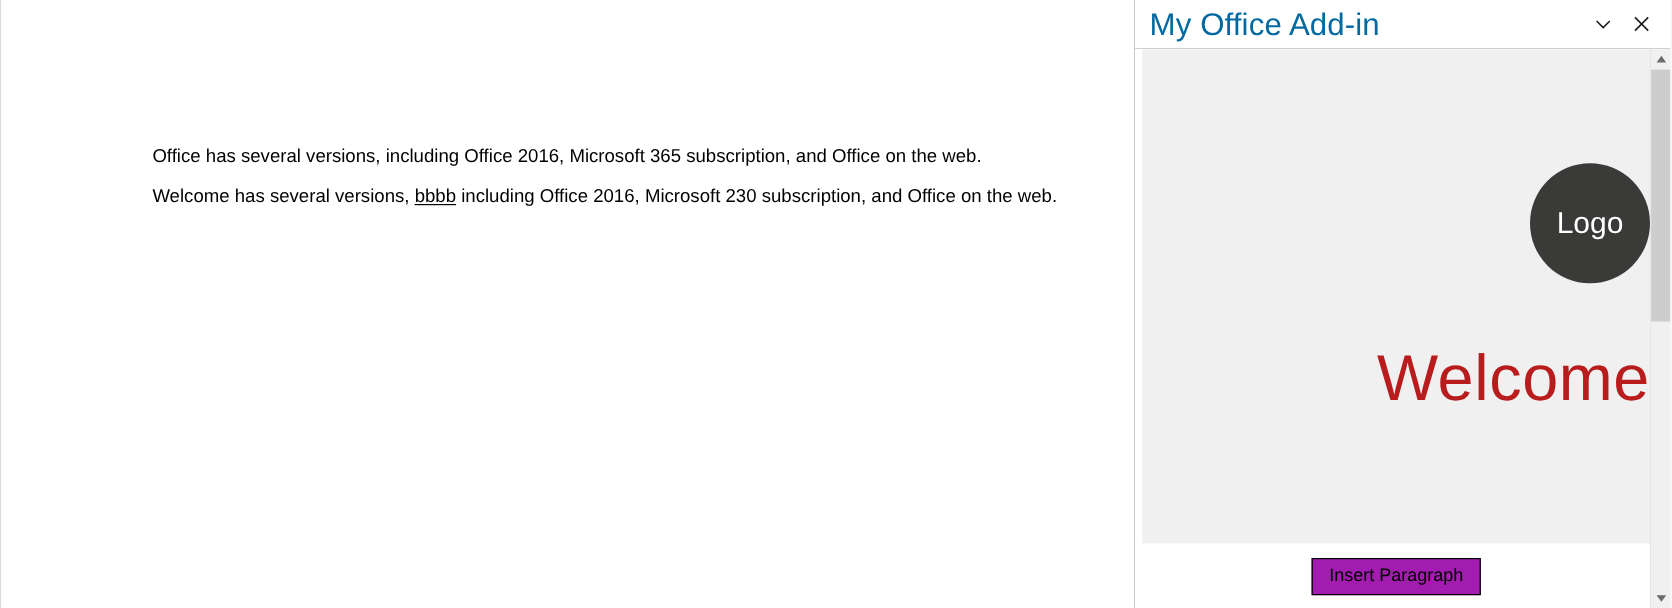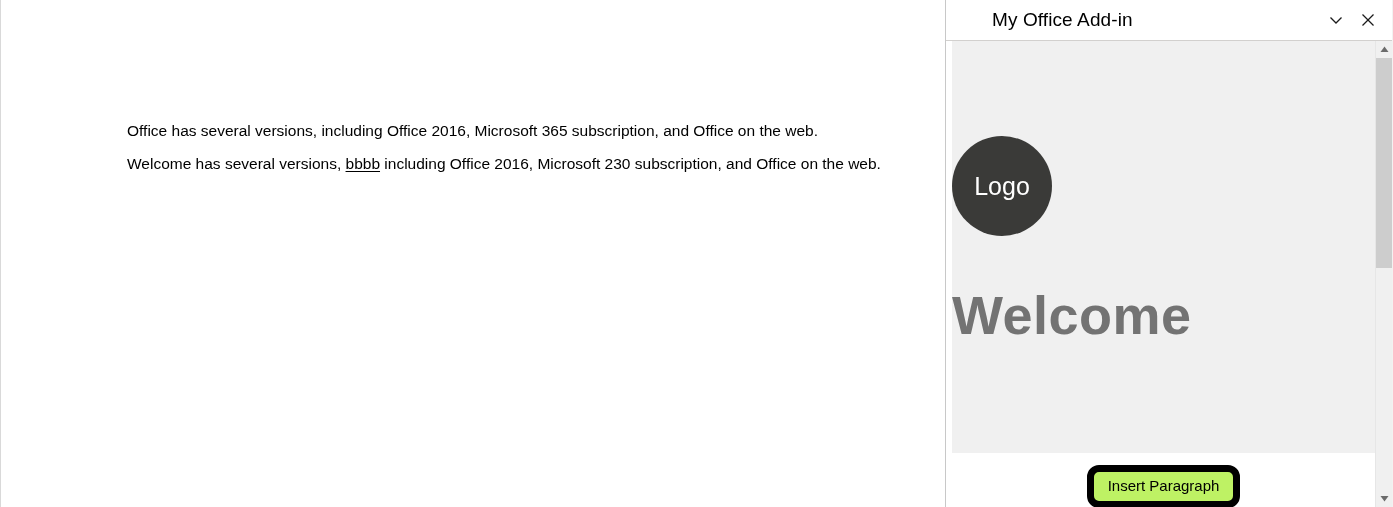--- a/index.html
+++ b/index.html
@@ -74,28 +74,27 @@
     height: 40px;
     min-height: 40px;
     display: flex;
     align-items: center;
     padding: 0 8px 0 12px;
     background: #ffffff;
     box-sizing: border-box;
   }
   .tp-title {
     flex: 1 1 auto;
-    font-size: 19px;
+    font-size: 26px;
     font-weight: 400;
-    color: #000000;
+    color: #0369a1;
     letter-spacing: 0.1px;
     white-space: nowrap;
     overflow: hidden;
     font-family: "Liberation Sans", sans-serif;
-    margin-left: 34px;
   }
   .tp-hdr-btn {
     width: 32px;
     height: 28px;
     display: flex;
     align-items: center;
     justify-content: center;
     cursor: pointer;
     background: transparent;
     border: none;
@@ -124,61 +123,61 @@
     background: #ffffff;
     padding-left: 6px;
     box-sizing: border-box;
   }
   .hero {
     flex: 0 0 auto;
     height: 412px;
     background: #f0f0f0;
     display: flex;
     flex-direction: column;
-    align-items: flex-start;
+    align-items: flex-end;
     justify-content: center;
     box-sizing: border-box;
   }
   .logo-circle {
     width: 100px;
     height: 100px;
     border-radius: 50%;
     background: #3a3a38;
     color: #ffffff;
     display: flex;
     align-items: center;
     justify-content: center;
     font-size: 25px;
     font-weight: 400;
     font-family: "Liberation Sans", sans-serif;
     margin-top: -12px;
   }
   .welcome {
     margin-top: 48px;
     font-size: 54px;
-    font-weight: 700;
-    color: #737373;
+    font-weight: 400;
+    color: #b91c1c;
     letter-spacing: 0.5px;
     font-family: "Liberation Sans", sans-serif;
   }
   .tp-actions {
     flex: 1 1 auto;
     display: flex;
     justify-content: center;
     align-items: flex-start;
     padding-top: 12px;
     background: #ffffff;
   }
   .insert-btn {
     font-family: "Liberation Sans", sans-serif;
     font-size: 15px;
     color: #000000;
-    background: #bef264;
-    border: 7px solid #000000;
-    border-radius: 12px;
+    background: #a21caf;
+    border: 1px solid #000000;
+    border-radius: 0;
     padding: 5px 14px 6px 14px;
     cursor: pointer;
     line-height: 1.2;
   }
 
   
   .scrollbar {
     width: 16px;
     min-width: 16px;
     background: #f0f0f0;

